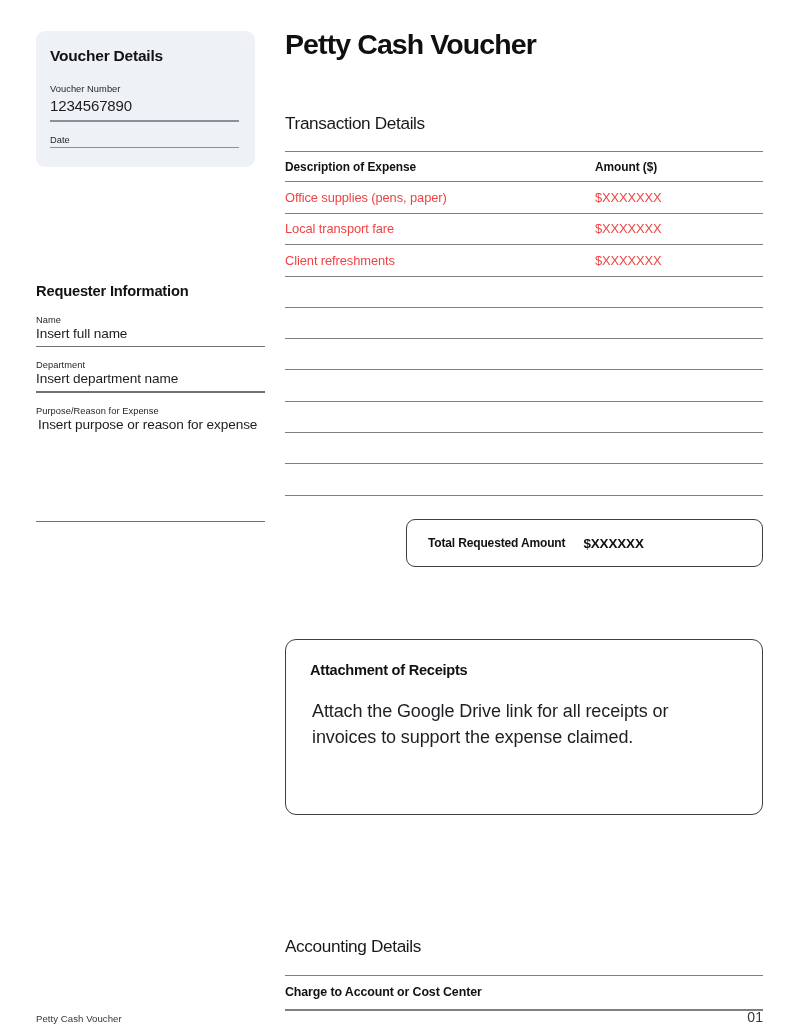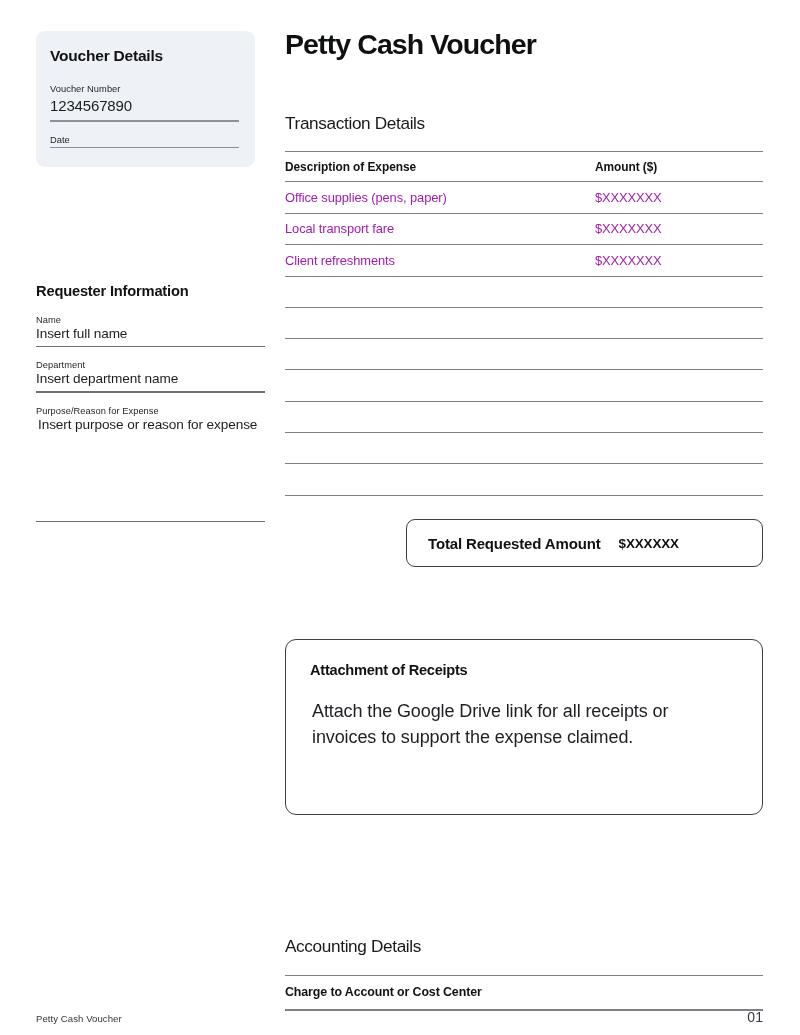--- a/index.html
+++ b/index.html
@@ -182,21 +182,21 @@
     font-size: 11.9px;
     font-weight: 700;
     color: #111214;
     letter-spacing: -0.05px;
     height: 30px;
   }
 
   table.txn tbody td {
     font-size: 12.9px;
     font-weight: 400;
-    color: #a21caf;
+    color: #ef4444;
     letter-spacing: -0.1px;
   }
 
   table.txn tbody tr:last-child td { border-bottom: 1.4px solid #7d8084; }
 
   table.txn tr.blank td { height: 31.3px; }
 
   .cell-amt { padding-left: 2px; }
 
   
@@ -207,21 +207,21 @@
     width: 357px;
     height: 48px;
     border: 1.35px solid #3c3f44;
     border-radius: 9px;
     display: flex;
     align-items: center;
     padding-left: 21px;
   }
 
   .total-label {
-    font-size: 15px;
+    font-size: 12px;
     font-weight: 700;
     color: #111214;
     letter-spacing: -0.15px;
   }
 
   .total-value {
     font-size: 13.4px;
     font-weight: 700;
     color: #0f1012;
     letter-spacing: -0.1px;

